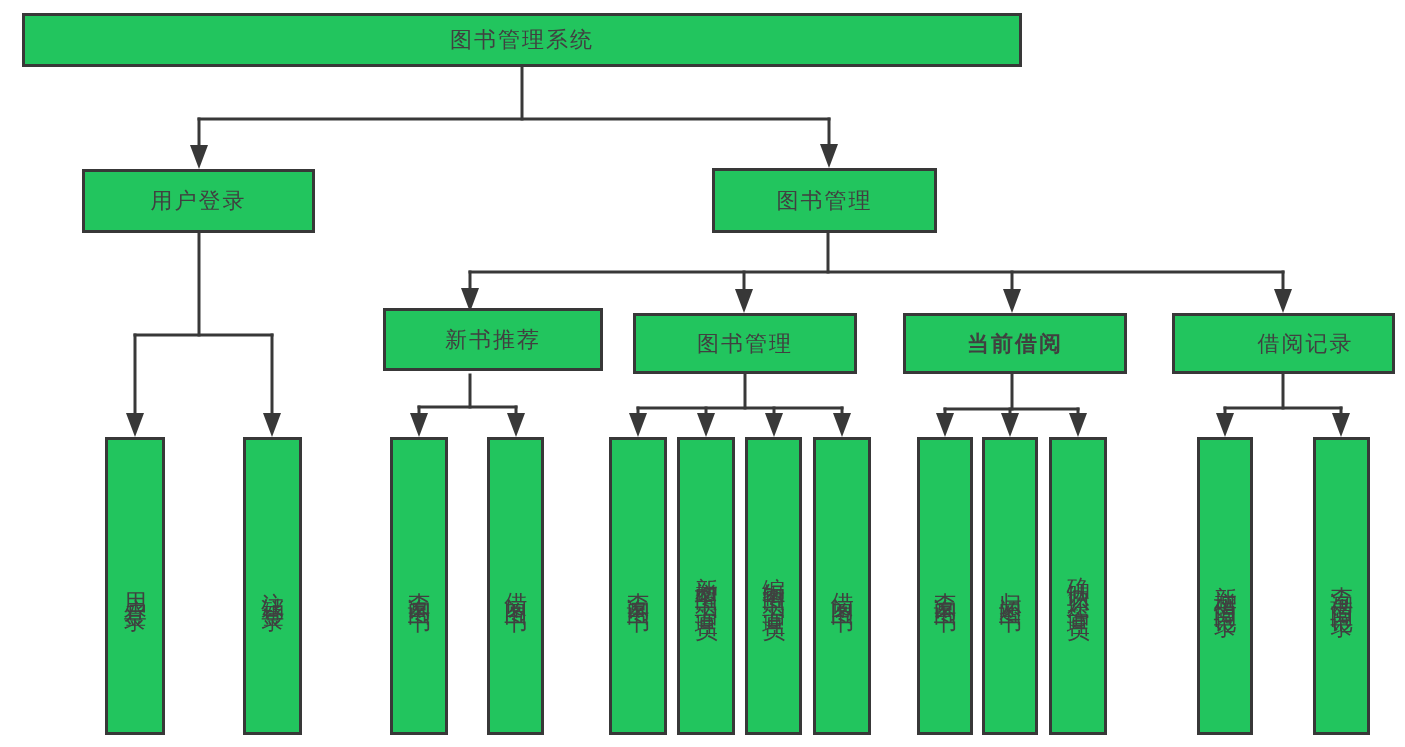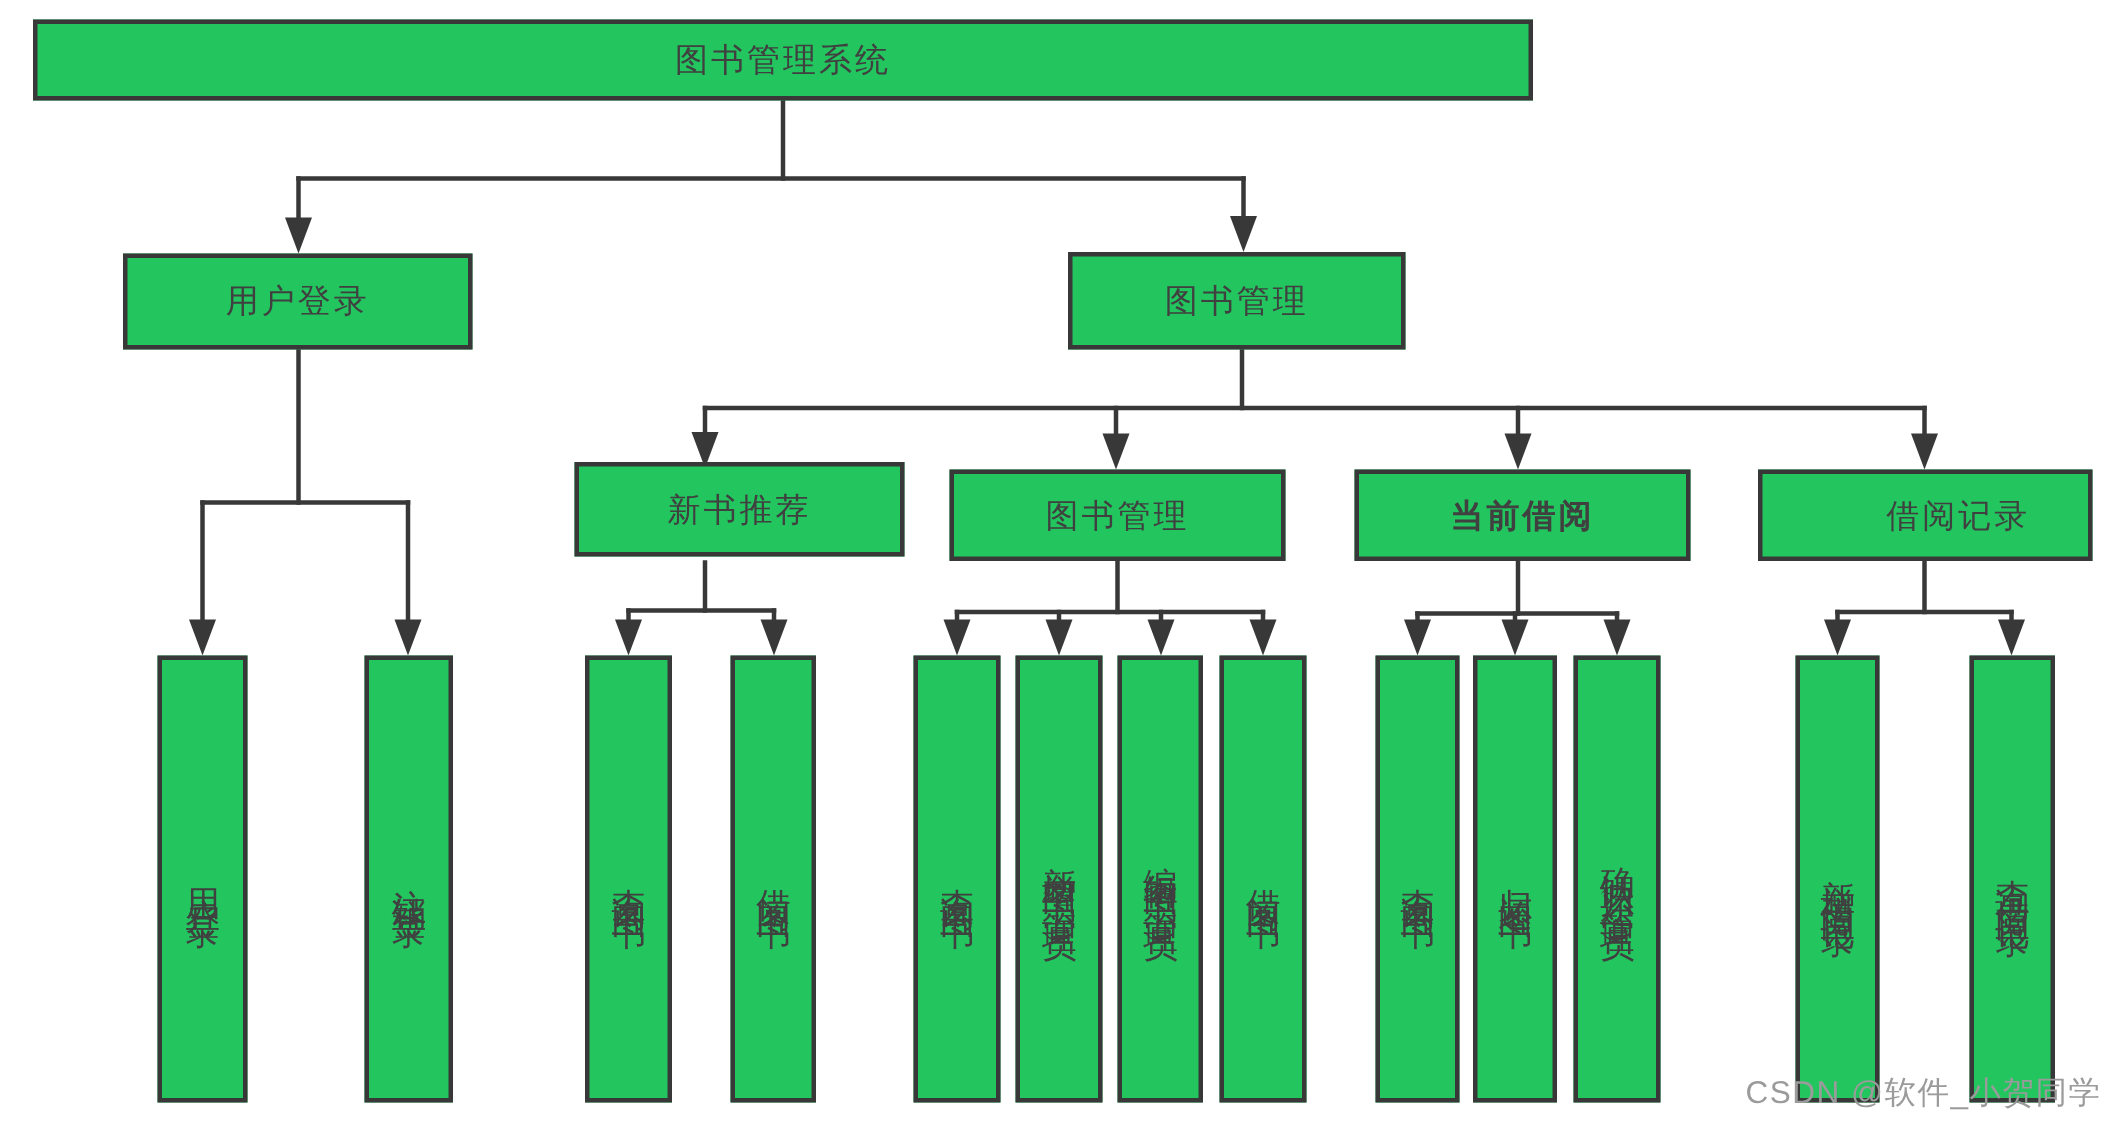--- a/index.html
+++ b/index.html
@@ -162,14 +162,13 @@
     <span class="vtext">确认归还（管理员）</span>
   </div>
 
   <div class="node leaf" style="left: 1197px; top: 437px; width: 56px; height: 298px;">
     <span class="vtext">新增借阅记录</span>
   </div>
   <div class="node leaf" style="left: 1313px; top: 437px; width: 57px; height: 298px;">
     <span class="vtext">查询借阅记录</span>
   </div>
 
-  <div class="watermark">CSDN @软件_小贺同学</div>
 </div>
 
 </body></html>

